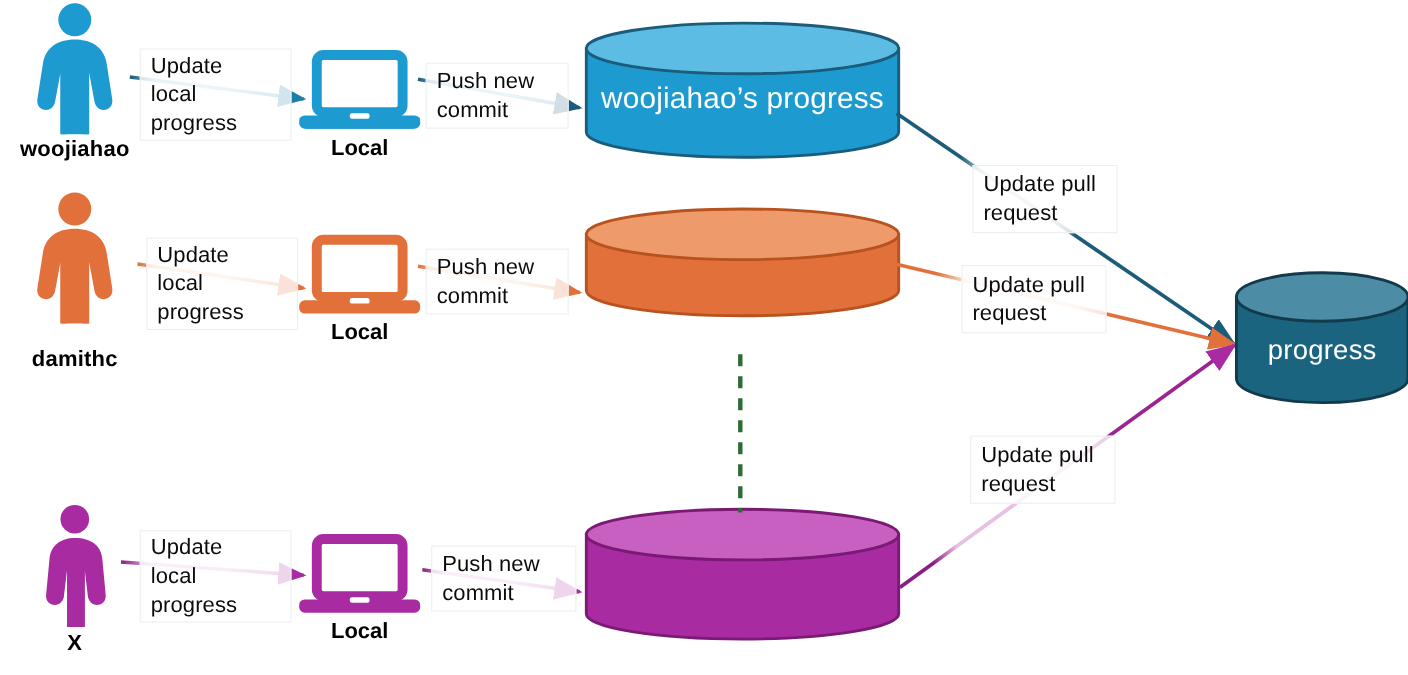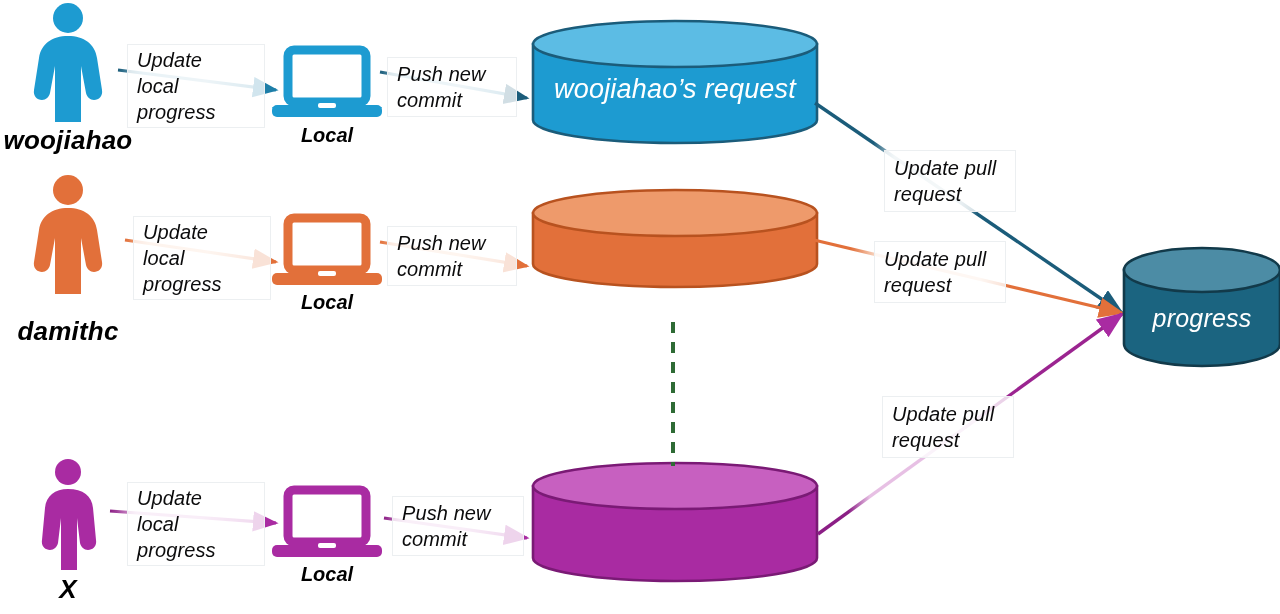--- a/index.html
+++ b/index.html
@@ -3,41 +3,41 @@
 <meta charset="utf-8">
 <style>
   html,body{margin:0;padding:0;}
   body{
     width:1280px;height:614px;
     background:#ffffff;
     font-family:"Liberation Sans","DejaVu Sans",sans-serif;
     overflow:hidden;
     position:relative;
   }
-  #stage{position:absolute;left:0;top:0;width:1280px;height:614px;font-style:italic;}
+  #stage{position:absolute;left:0;top:0;width:1280px;height:614px;}
   #svg-layer{position:absolute;left:0;top:0;width:1280px;height:614px;}
 
   .lbl-box{
     position:absolute;
     background:rgba(255,255,255,0.80);
     border:1px solid #eceff1;
     box-sizing:border-box;
     display:flex;
     align-items:center;
     padding:4px 9px;
     font-size:20px;
     line-height:1.30;
     color:#0b0b0c;
     letter-spacing:.1px;
     white-space:pre-line;
   }
 
   .actor-name{
     position:absolute;
-    font-size:26px;
+    font-size:20px;
     font-weight:bold;
     color:#000000;
     text-align:center;
     letter-spacing:.2px;
   }
   .local-name{
     position:absolute;
     font-size:20px;
     font-weight:bold;
     color:#000000;
@@ -201,21 +201,21 @@
 
   <div class="lbl-box" style="left:127px;top:44px;width:138px;height:84px;">Update
 local
 progress</div>
   <div class="lbl-box" style="left:387px;top:57px;width:130px;height:60px;">Push new
 commit</div>
   <div class="lbl-box" style="left:884px;top:150px;width:132px;height:62px;">Update pull
 request</div>
   <div class="actor-name" style="left:0px;top:125px;width:136px;">woojiahao</div>
   <div class="local-name" style="left:262px;top:124px;width:130px;">Local</div>
-  <div class="cyl-text" style="left:533px;top:74px;width:284px;">woojiahao’s request</div>
+  <div class="cyl-text" style="left:533px;top:74px;width:284px;">woojiahao’s progress</div>
 
   <div class="lbl-box" style="left:133px;top:216px;width:138px;height:84px;">Update
 local
 progress</div>
   <div class="lbl-box" style="left:387px;top:226px;width:130px;height:60px;">Push new
 commit</div>
   <div class="lbl-box" style="left:874px;top:241px;width:132px;height:62px;">Update pull
 request</div>
   <div class="actor-name" style="left:0px;top:298px;width:136px;margin-top:18px;">damithc</div>
   <div class="local-name" style="left:262px;top:291px;width:130px;">Local</div>

